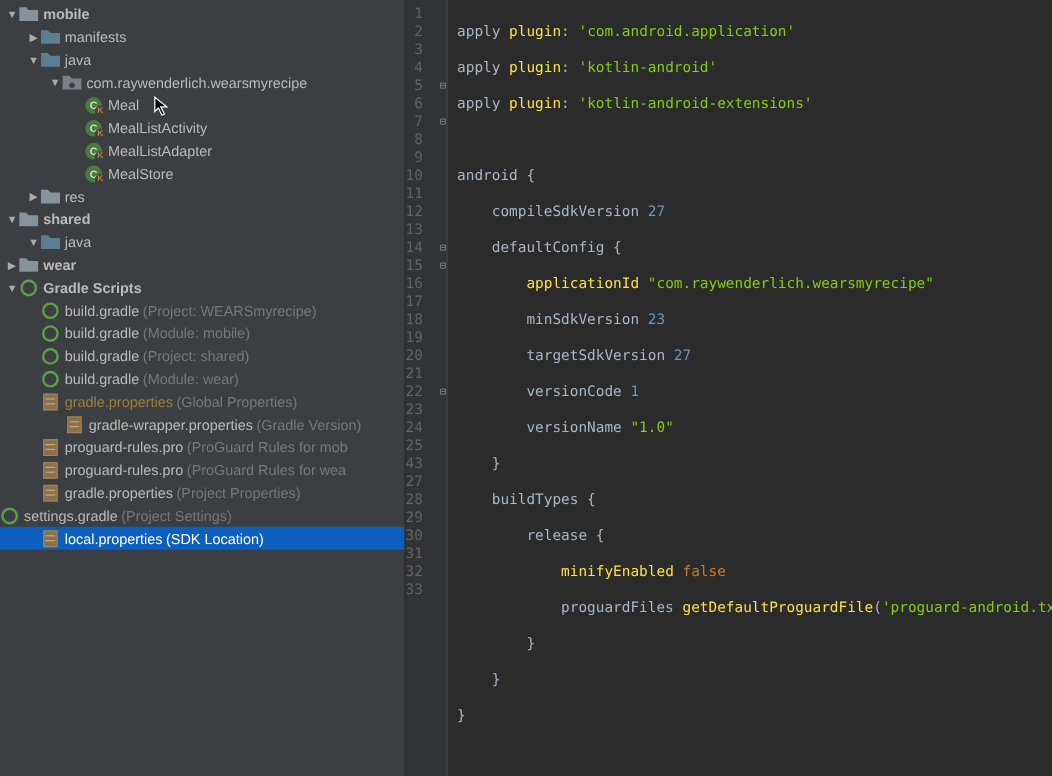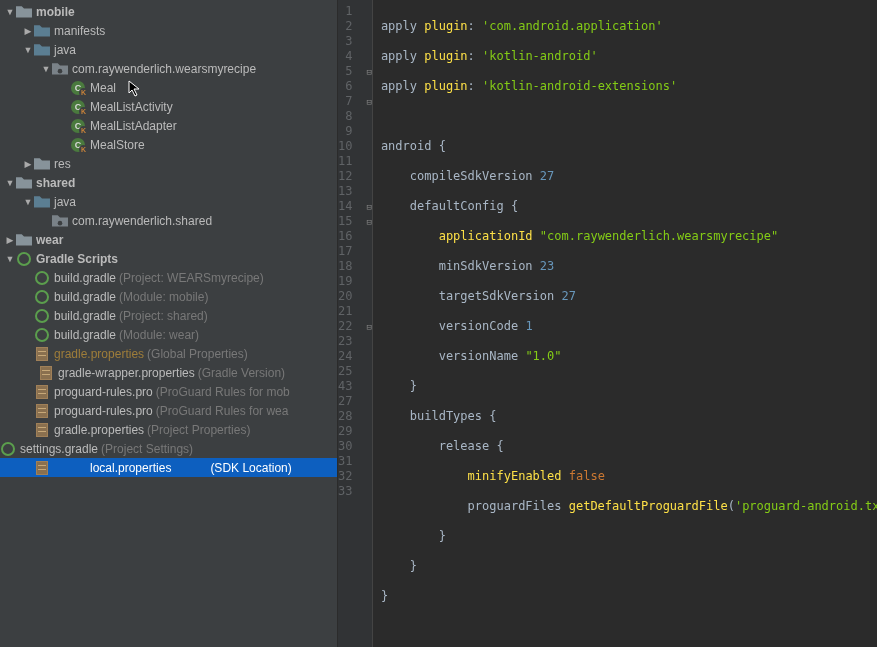--- a/index.html
+++ b/index.html
@@ -25,21 +25,20 @@
   display: flex;
   align-items: center;
   height: 19px;
   padding-right: 4px;
   white-space: nowrap;
   cursor: pointer;
 }
 .tree-row.selected {
   background: #0d5fbf;
   color: #ffffff;
-  gap: 36px;
 }
 .tree-row .arrow {
   width: 12px;
   text-align: center;
   font-size: 9px;
   color: #aaaaaa;
 }
 .tree-row .icon {
   width: 16px;
   height: 16px;
@@ -229,29 +228,20 @@
   <div class="tree-row" style="padding-left:22px">
     <span class="arrow">▼</span>
     <span class="icon">
         <svg viewBox="0 0 14 12">
           <path fill="#5b7e92" d="M0 1h5l2 2h7v8H0z"></path>
         </svg>
       </span>
     <span class="label-normal">java</span>
   </div>
 
-  <div class="tree-row" style="padding-left:52px">
-    <span class="icon">
-        <svg viewBox="0 0 14 12">
-          <path fill="#7a8288" d="M0 1h5l2 2h7v8H0z"></path>
-          <circle cx="7" cy="8" r="2" fill="#3c3f41"></circle>
-        </svg>
-      </span>
-    <span class="label-normal">com.raywenderlich.shared</span>
-  </div>
 
   <div class="tree-row" style="padding-left:4px">
     <span class="arrow">▶</span>
     <span class="icon">
         <svg viewBox="0 0 14 12">
           <path fill="#87939a" d="M0 1h5l2 2h7v8H0z"></path>
         </svg>
       </span>
     <span class="label-main">wear</span>
   </div>
@@ -292,21 +282,21 @@
     <span class="label-normal">build.gradle</span>
     <span class="label-hint">(Module: wear)</span>
   </div>
   <div class="tree-row" style="padding-left:34px">
     <span class="icon">
         <span class="prop-icon"></span>
       </span>
     <span class="label-normal" style="color:#9e7d3a">gradle.properties</span>
     <span class="label-hint">(Global Properties)</span>
   </div>
-  <div class="tree-row" style="padding-left:38px">
+  <div class="tree-row" style="padding-left:54px">
     <span class="icon">
         <span class="prop-icon"></span>
       </span>
     <span class="label-normal">gradle-wrapper.properties</span>
     <span class="label-hint">(Gradle Version)</span>
   </div>
   <div class="tree-row" style="padding-left:34px">
     <span class="icon">
         <span class="prop-icon"></span>
       </span>

